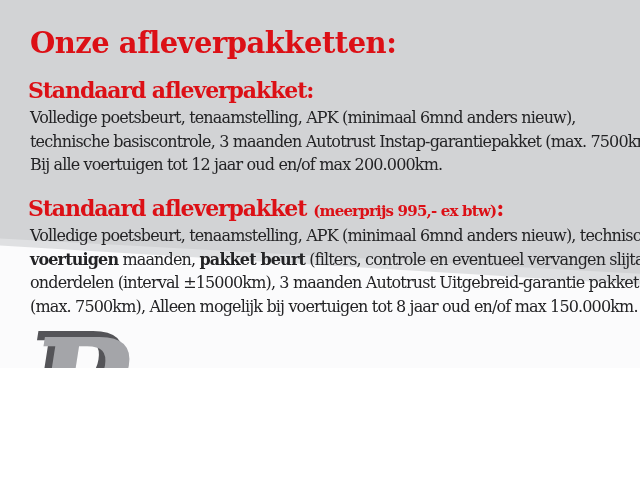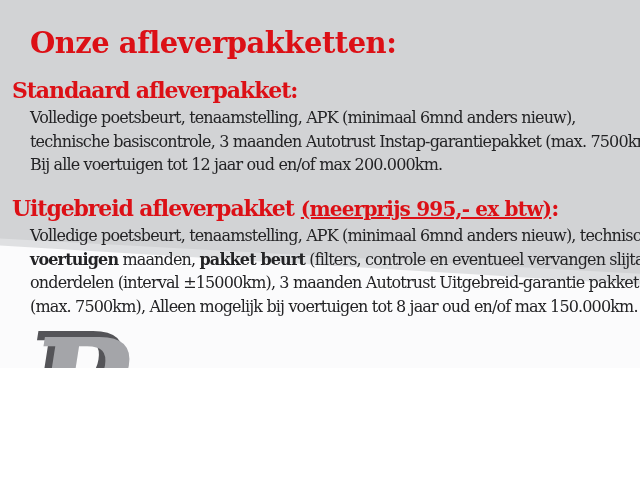--- a/index.html
+++ b/index.html
@@ -26,26 +26,26 @@
 
   .content { position: absolute; inset: 0; }
 
   .title {
     position: absolute; left: 30px; top: 26px;
     font-size: 29px; font-weight: bold; letter-spacing: -0.5px;
     color: #dc1016; white-space: nowrap;
   }
 
   .sec-heading {
-    position: absolute; left: 12px;
+    position: absolute; left: 28px;
     font-size: 22px; font-weight: bold; letter-spacing: -1.1px;
     color: #dc1016; white-space: nowrap;
   }
   .sec-heading .note {
-    font-size: 20px; letter-spacing: -0.8px; margin-left: 7px; text-decoration: underline;
+    font-size: 15px; letter-spacing: -0.8px; margin-left: 7px;
   }
 
   .body-lines { position: absolute; left: 30px; }
   .body-line {
     font-size: 16px; line-height: 23.5px; letter-spacing: -0.85px;
     color: #232325; white-space: nowrap;
   }
   .body-line b { letter-spacing: -0.85px; }
 
   
@@ -83,21 +83,21 @@
     <div class="title">Onze afleverpakketten:</div>
 
     <div class="sec-heading" style="top: 77px;">Standaard afleverpakket:</div>
     <div class="body-lines" style="top: 106px;">
       <div class="body-line">Volledige poetsbeurt, tenaamstelling, APK (minimaal 6mnd anders nieuw),</div>
       <div class="body-line">technische basiscontrole, 3 maanden Autotrust Instap-garantiepakket (max. 7500km)</div>
       <div class="body-line">Bij alle voertuigen tot 12 jaar oud en/of max 200.000km.</div>
     </div>
 
     <div class="sec-heading" style="top: 195px;">
-      <span>Uitgebreid afleverpakket</span><span class="note">(meerprijs 995,- ex btw)</span><span>:</span>
+      <span>Standaard afleverpakket</span><span class="note">(meerprijs 995,- ex btw)</span><span>:</span>
     </div>
     <div class="body-lines" style="top: 224px;">
       <div class="body-line">Volledige poetsbeurt, tenaamstelling, APK (minimaal 6mnd anders nieuw), technisch</div>
       <div class="body-line">
         <b>voertuigen</b><span> maanden, </span><b>pakket beurt</b><span> (filters, controle en eventueel vervangen slijtage</span>
       </div>
       <div class="body-line">onderdelen (interval ±15000km), 3 maanden Autotrust Uitgebreid-garantie pakket</div>
       <div class="body-line">(max. 7500km), Alleen mogelijk bij voertuigen tot 8 jaar oud en/of max 150.000km.</div>
     </div>
 

